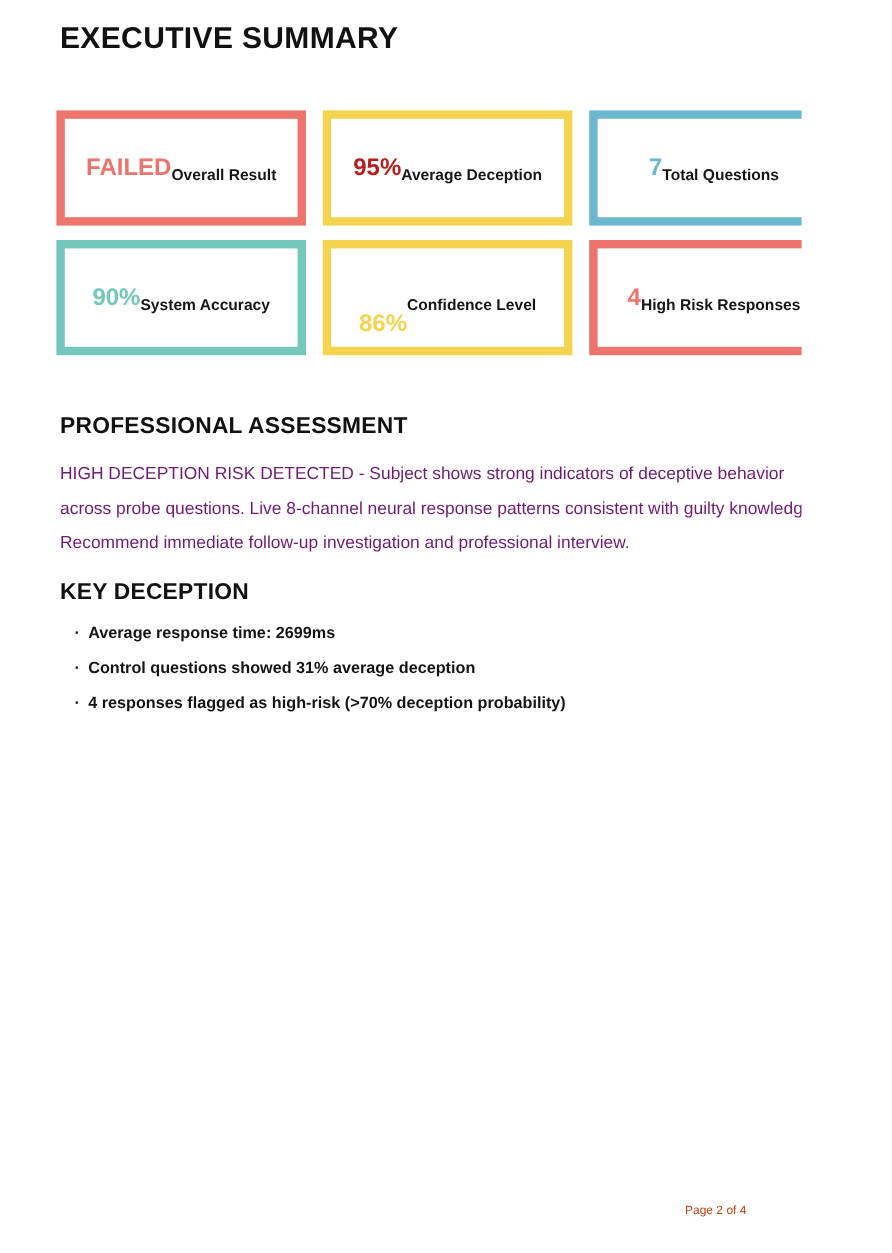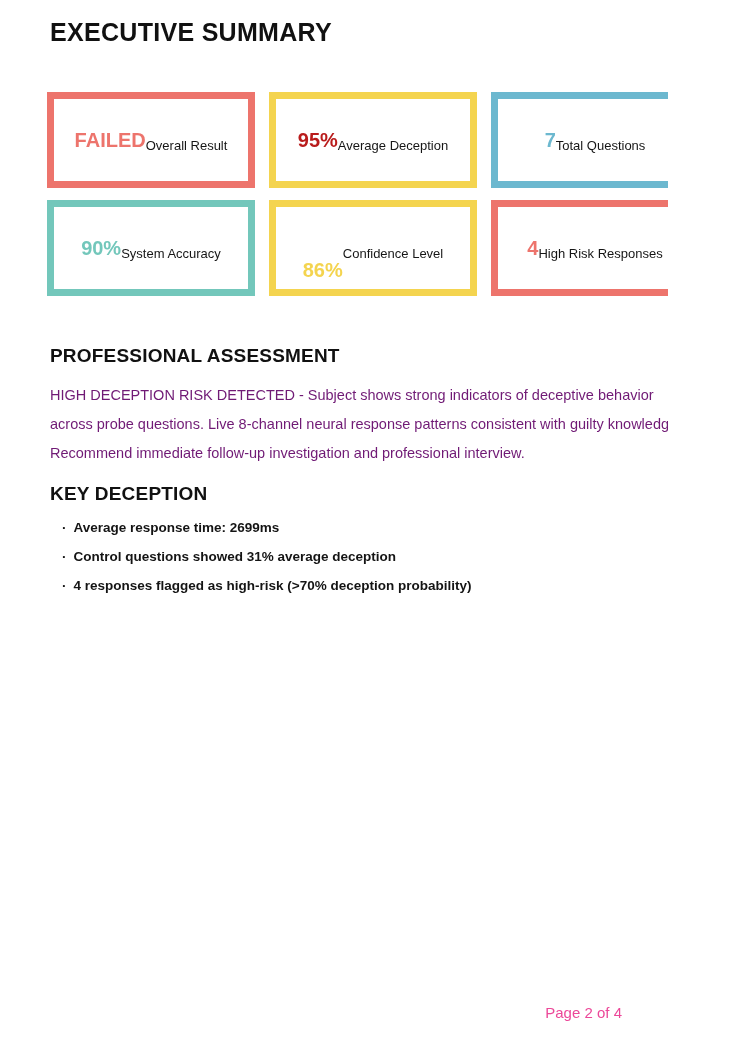--- a/index.html
+++ b/index.html
@@ -46,21 +46,21 @@
     text-align: center;
   }
   .stat-value {
     font-size: 20px;
     font-weight: bold;
     line-height: 1;
   }
   .stat-label {
     margin-top: 11px;
     font-size: 13px;
-    font-weight: normal;
+    font-weight: bold;
     color: #161616;
   }
   .section-heading {
     position: absolute;
     left: 50px;
     font-size: 19px;
     font-weight: bold;
     color: #111111;
     letter-spacing: 0.2px;
   }
@@ -93,22 +93,22 @@
     line-height: 13.5px;
   }
   .bullet-marker {
     display: inline-block;
     margin-right: 7px;
   }
   .page-footer {
     position: absolute;
     right: 46px;
     top: 1004px;
-    font-size: 15px;
-    color: #ec4899;
+    font-size: 10px;
+    color: #c2410c;
   }
 </style>
 </head>
 <body>
 
 <div class="page">
 
   <div class="doc-title">EXECUTIVE SUMMARY</div>
 
   <div class="cards-grid">

